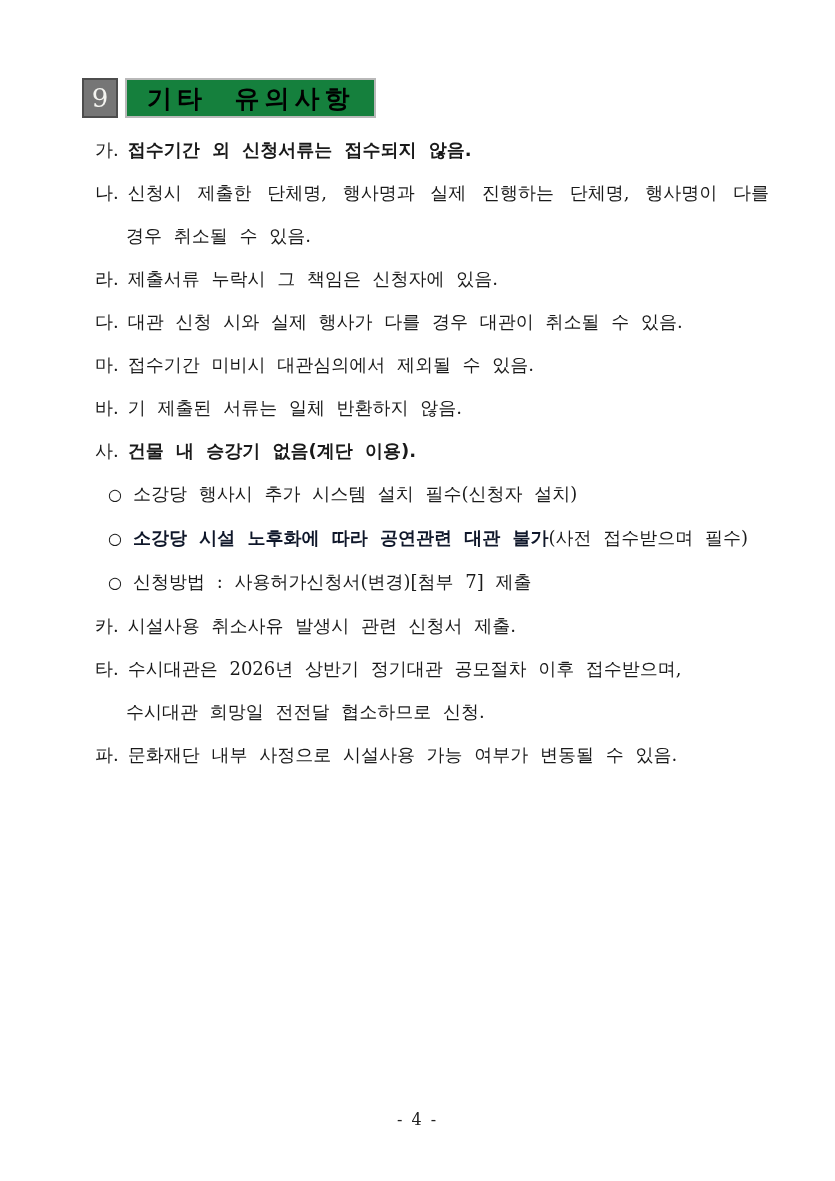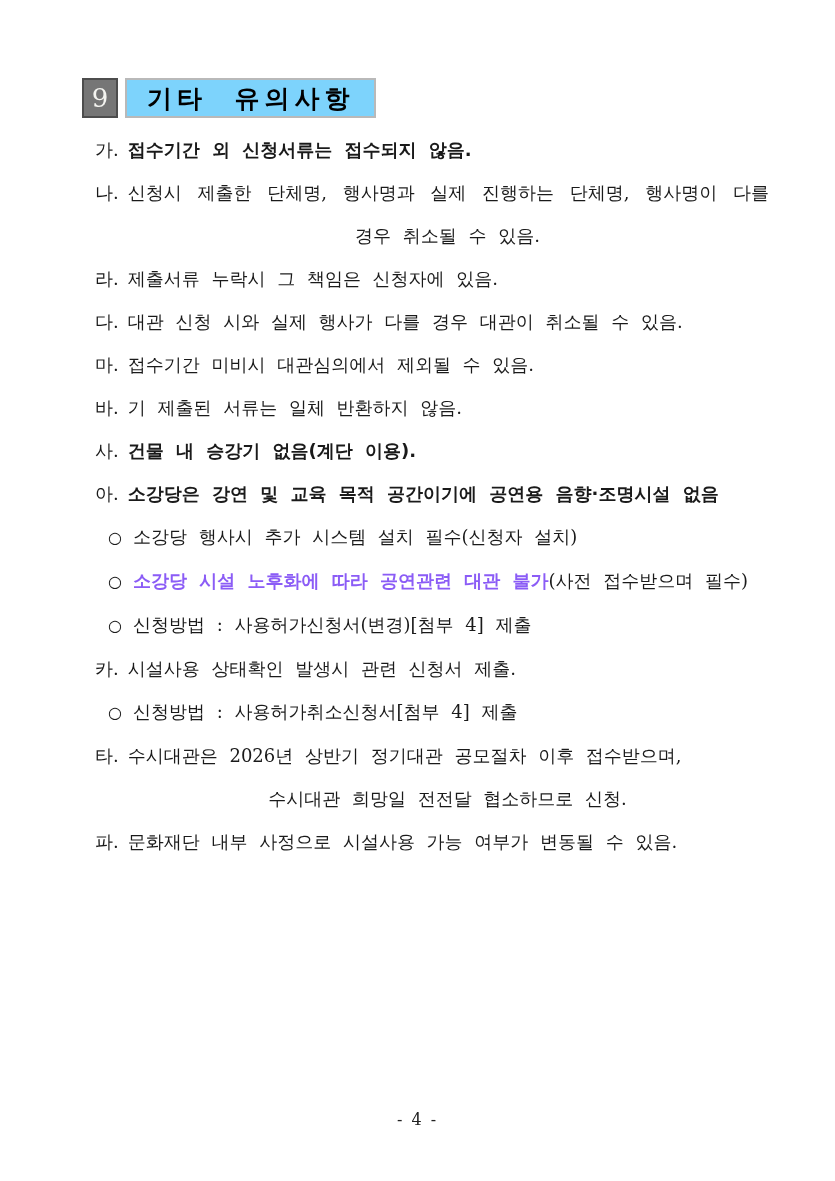--- a/index.html
+++ b/index.html
@@ -34,21 +34,21 @@
     font-size: 26px;
     display: flex;
     align-items: center;
     justify-content: center;
     font-family: "DejaVu Serif", "Liberation Serif", serif;
   }
   .title-box {
     box-sizing: border-box;
     height: 40px;
     border: 2px solid #b9b9b9;
-    background: #7dd3fc;
+    background: #15803d;
     padding: 0 20px;
     display: flex;
     align-items: center;
     font-family: "DejaVu Sans", "Liberation Sans", sans-serif;
     font-weight: 700;
     font-size: 25px;
     letter-spacing: 5px;
     color: #000;
     white-space: pre;
     text-align: right;
@@ -62,21 +62,21 @@
     right: 66px;
   }
   .line {
     min-height: 43px;
     line-height: 43px;
     font-size: 18px;
     word-spacing: 6px;
     white-space: normal;
   }
   .line .marker { margin-right: 9px; }
-  .line.cont   { padding-left: 31px; text-align: center; }
+  .line.cont   { padding-left: 31px; }
   .line.bullet { padding-left: 13px; }
   .line.bullet .marker { font-size: 16px; margin-right: 11px; }
   .seg.bold {
     font-family: "DejaVu Sans", "Liberation Sans", sans-serif;
     font-weight: 700;
   }
   .line.stretch {
     text-align: justify;
     text-align-last: justify;
   }
@@ -105,26 +105,24 @@
 
   <div class="content">
       <div class="line item"><span class="marker">가.</span><span class="seg bold">접수기간 외 신청서류는 접수되지 않음.</span></div>
       <div class="line item stretch"><span class="marker">나.</span><span class="seg">신청시 제출한 단체명, 행사명과 실제 진행하는 단체명, 행사명이 다를</span></div>
       <div class="line cont"><span class="seg">경우 취소될 수 있음.</span></div>
       <div class="line item"><span class="marker">라.</span><span class="seg">제출서류 누락시 그 책임은 신청자에 있음.</span></div>
       <div class="line item"><span class="marker">다.</span><span class="seg">대관 신청 시와 실제 행사가 다를 경우 대관이 취소될 수 있음.</span></div>
       <div class="line item"><span class="marker">마.</span><span class="seg">접수기간 미비시 대관심의에서 제외될 수 있음.</span></div>
       <div class="line item"><span class="marker">바.</span><span class="seg">기 제출된 서류는 일체 반환하지 않음.</span></div>
       <div class="line item"><span class="marker">사.</span><span class="seg bold">건물 내 승강기 없음(계단 이용).</span></div>
-      <div class="line item"><span class="marker">아.</span><span class="seg bold">소강당은 강연 및 교육 목적 공간이기에 공연용 음향·조명시설 없음</span></div>
       <div class="line bullet"><span class="marker">○</span><span class="seg">소강당 행사시 추가 시스템 설치 필수(신청자 설치)</span></div>
-      <div class="line bullet"><span class="marker">○</span><span class="seg bold" style="color: #8b5cf6;">소강당 시설 노후화에 따라 공연관련 대관 불가</span><span class="seg">(사전 접수받으며 필수)</span></div>
-      <div class="line bullet"><span class="marker">○</span><span class="seg">신청방법 : 사용허가신청서(변경)[첨부 4] 제출</span></div>
-      <div class="line item"><span class="marker">카.</span><span class="seg">시설사용 상태확인 발생시 관련 신청서 제출.</span></div>
-      <div class="line bullet"><span class="marker">○</span><span class="seg">신청방법 : 사용허가취소신청서[첨부 4]  제출</span></div>
+      <div class="line bullet"><span class="marker">○</span><span class="seg bold" style="color: #0f172a;">소강당 시설 노후화에 따라 공연관련 대관 불가</span><span class="seg">(사전 접수받으며 필수)</span></div>
+      <div class="line bullet"><span class="marker">○</span><span class="seg">신청방법 : 사용허가신청서(변경)[첨부 7] 제출</span></div>
+      <div class="line item"><span class="marker">카.</span><span class="seg">시설사용 취소사유 발생시 관련 신청서 제출.</span></div>
       <div class="line item"><span class="marker">타.</span><span class="seg">수시대관은 2026년 상반기 정기대관 공모절차 이후 접수받으며,</span></div>
       <div class="line cont"><span class="seg">수시대관 희망일 전전달 협소하므로 신청.</span></div>
       <div class="line item"><span class="marker">파.</span><span class="seg">문화재단 내부 사정으로 시설사용 가능 여부가 변동될 수 있음.</span></div>
     </div>
 
   <div class="footer">- 4 -</div>
 
 </div>
 
 </body></html>

